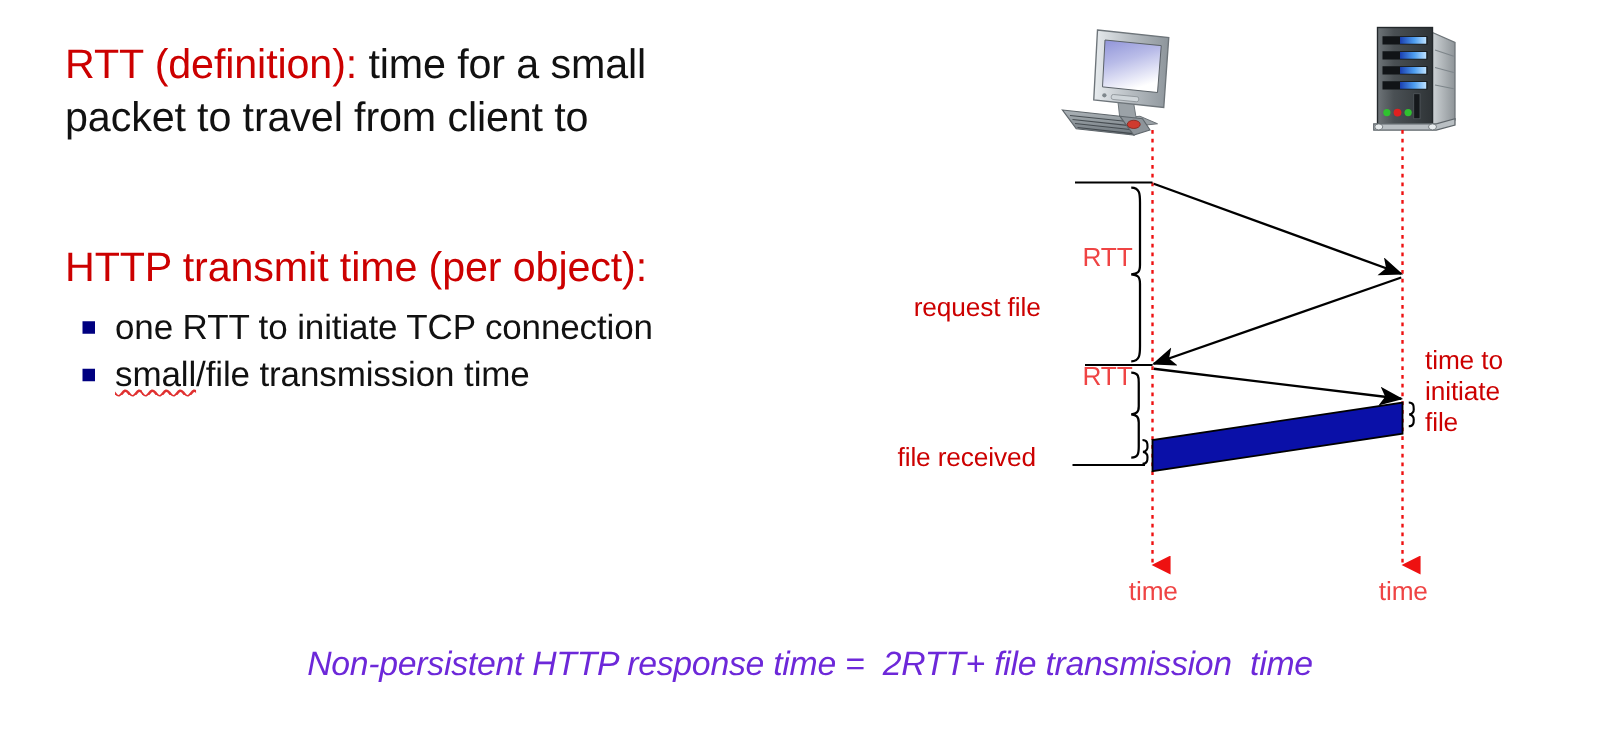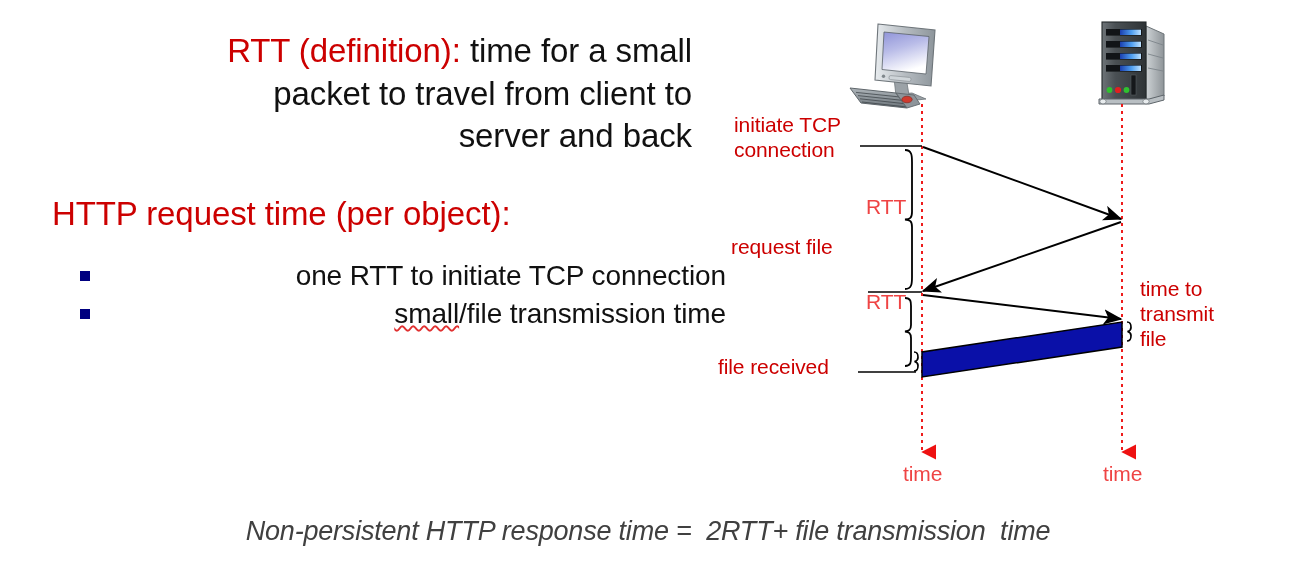--- a/index.html
+++ b/index.html
@@ -16,21 +16,20 @@
     color: #000000;
   }
 
   
   #left-column {
     position: absolute;
     left: 0px;
     top: 0px;
     width: 712px;
     height: 500px;
-    text-align: right;
   }
 
   .para-rtt {
     position: absolute;
     left: 52px;
     top: 30px;
     width: 640px;
     font-size: 33px;
     line-height: 1.29;
     text-indent: 0;
@@ -54,21 +53,21 @@
   }
 
   .red { color: #CC0000; }
   .blk { color: #111111; }
 
   #bullet-list {
     position: absolute;
     left: 58px;
     top: 240px;
     width: 650px;
-    margin: 18px;
+    margin: 4px;
     padding: 0;
     list-style: none;
   }
   #bullet-list li {
     position: relative;
     padding-left: 30px;
     font-size: 28px;
     line-height: 1.32;
     color: #111111;
     letter-spacing: -0.1px;
@@ -90,21 +89,21 @@
 
   
   #caption {
     position: absolute;
     left: 0;
     top: 516px;
     width: 1296px;
     text-align: center;
     font-style: italic;
     font-size: 27px;
-    color: #404040;
+    color: #6d28d9;
     white-space: pre;
     letter-spacing: -0.2px;
   }
 
   
   #diagram {
     position: absolute;
     left: 700px;
     top: 0px;
     width: 596px;
@@ -134,24 +133,23 @@
 <body>
 
 <div id="left-column">
 
   <div class="para-rtt">
     <span class="hang">
       <span class="red">RTT (definition):</span>
       <span class="blk">time for a small</span>
     </span>
     <span class="hang blk">packet to travel from client to</span>
-    <span class="hang blk">server and back</span>
   </div>
 
-  <div class="heading-http">HTTP request time (per object):</div>
+  <div class="heading-http">HTTP transmit time (per object):</div>
 
   <ul id="bullet-list">
     <li>
       <span class="sq"></span>
       <span>one RTT to initiate TCP connection</span>
     </li>
     <li>
       <span class="sq"></span>
       <span class="misspelled">small</span><span>/file transmission time</span>
     </li>
@@ -294,36 +292,32 @@
              C216.5,362 218,363 218,365.5
              C218,368 218,371 214,371"></path>
 
     <path fill="none" stroke="#000000" stroke-width="1.7" d="M427,322
              C431,322 431,325 431,327.5
              C431,330 429.5,331 427.5,331.5
              C429.5,332 431,333 431,335.5
              C431,338 431,341 427,341"></path>
   </svg>
 
-  <div class="dlabel-red" style="left:34px; top:113px;">
-    <div>initiate TCP</div>
-    <div>connection</div>
-  </div>
 
   <div class="dlabel-red" style="left:31px; top:235px;">request file</div>
 
   <div class="dlabel-red" style="left:18px; top:355px;">file received</div>
 
   <div class="dlabel-blk rtt-lbl" style="left:166px; top:195px;">RTT</div>
 
   <div class="dlabel-blk rtt-lbl" style="left:166px; top:290px;">RTT</div>
 
   <div class="dlabel-red" style="left:440px; top:277px;">
     <div>time to</div>
-    <div>transmit</div>
+    <div>initiate</div>
     <div>file</div>
   </div>
 
   <div class="dlabel-blk" style="left:203px; top:462px;">time</div>
 
   <div class="dlabel-blk" style="left:403px; top:462px;">time</div>
 
 </div>
 
 </body></html>

